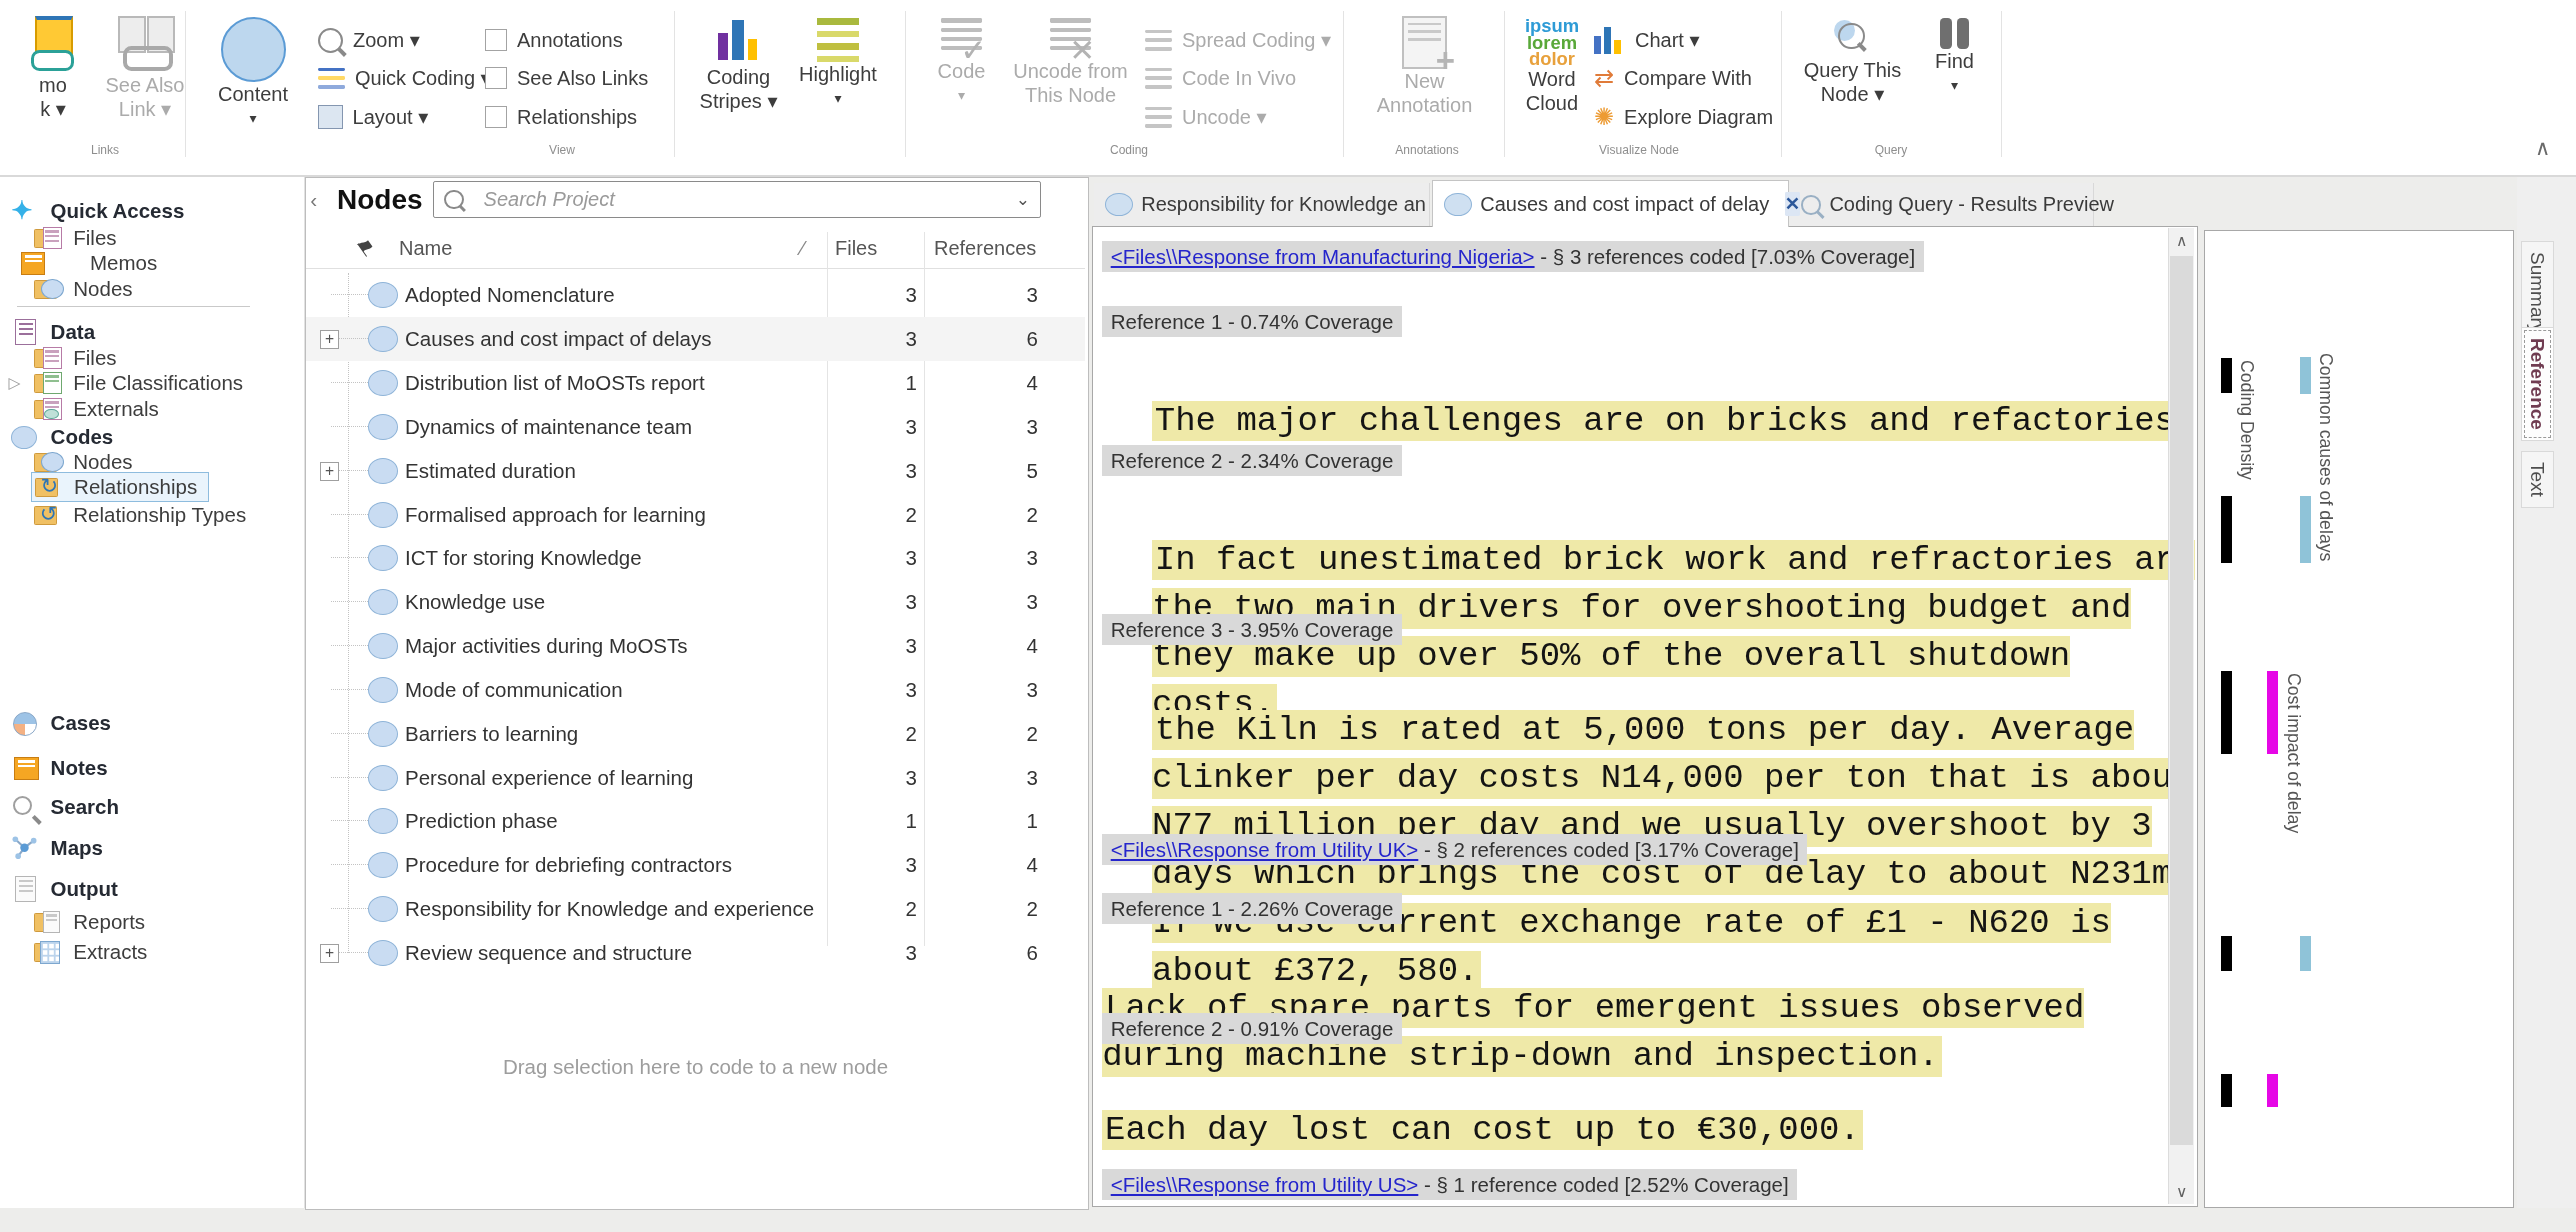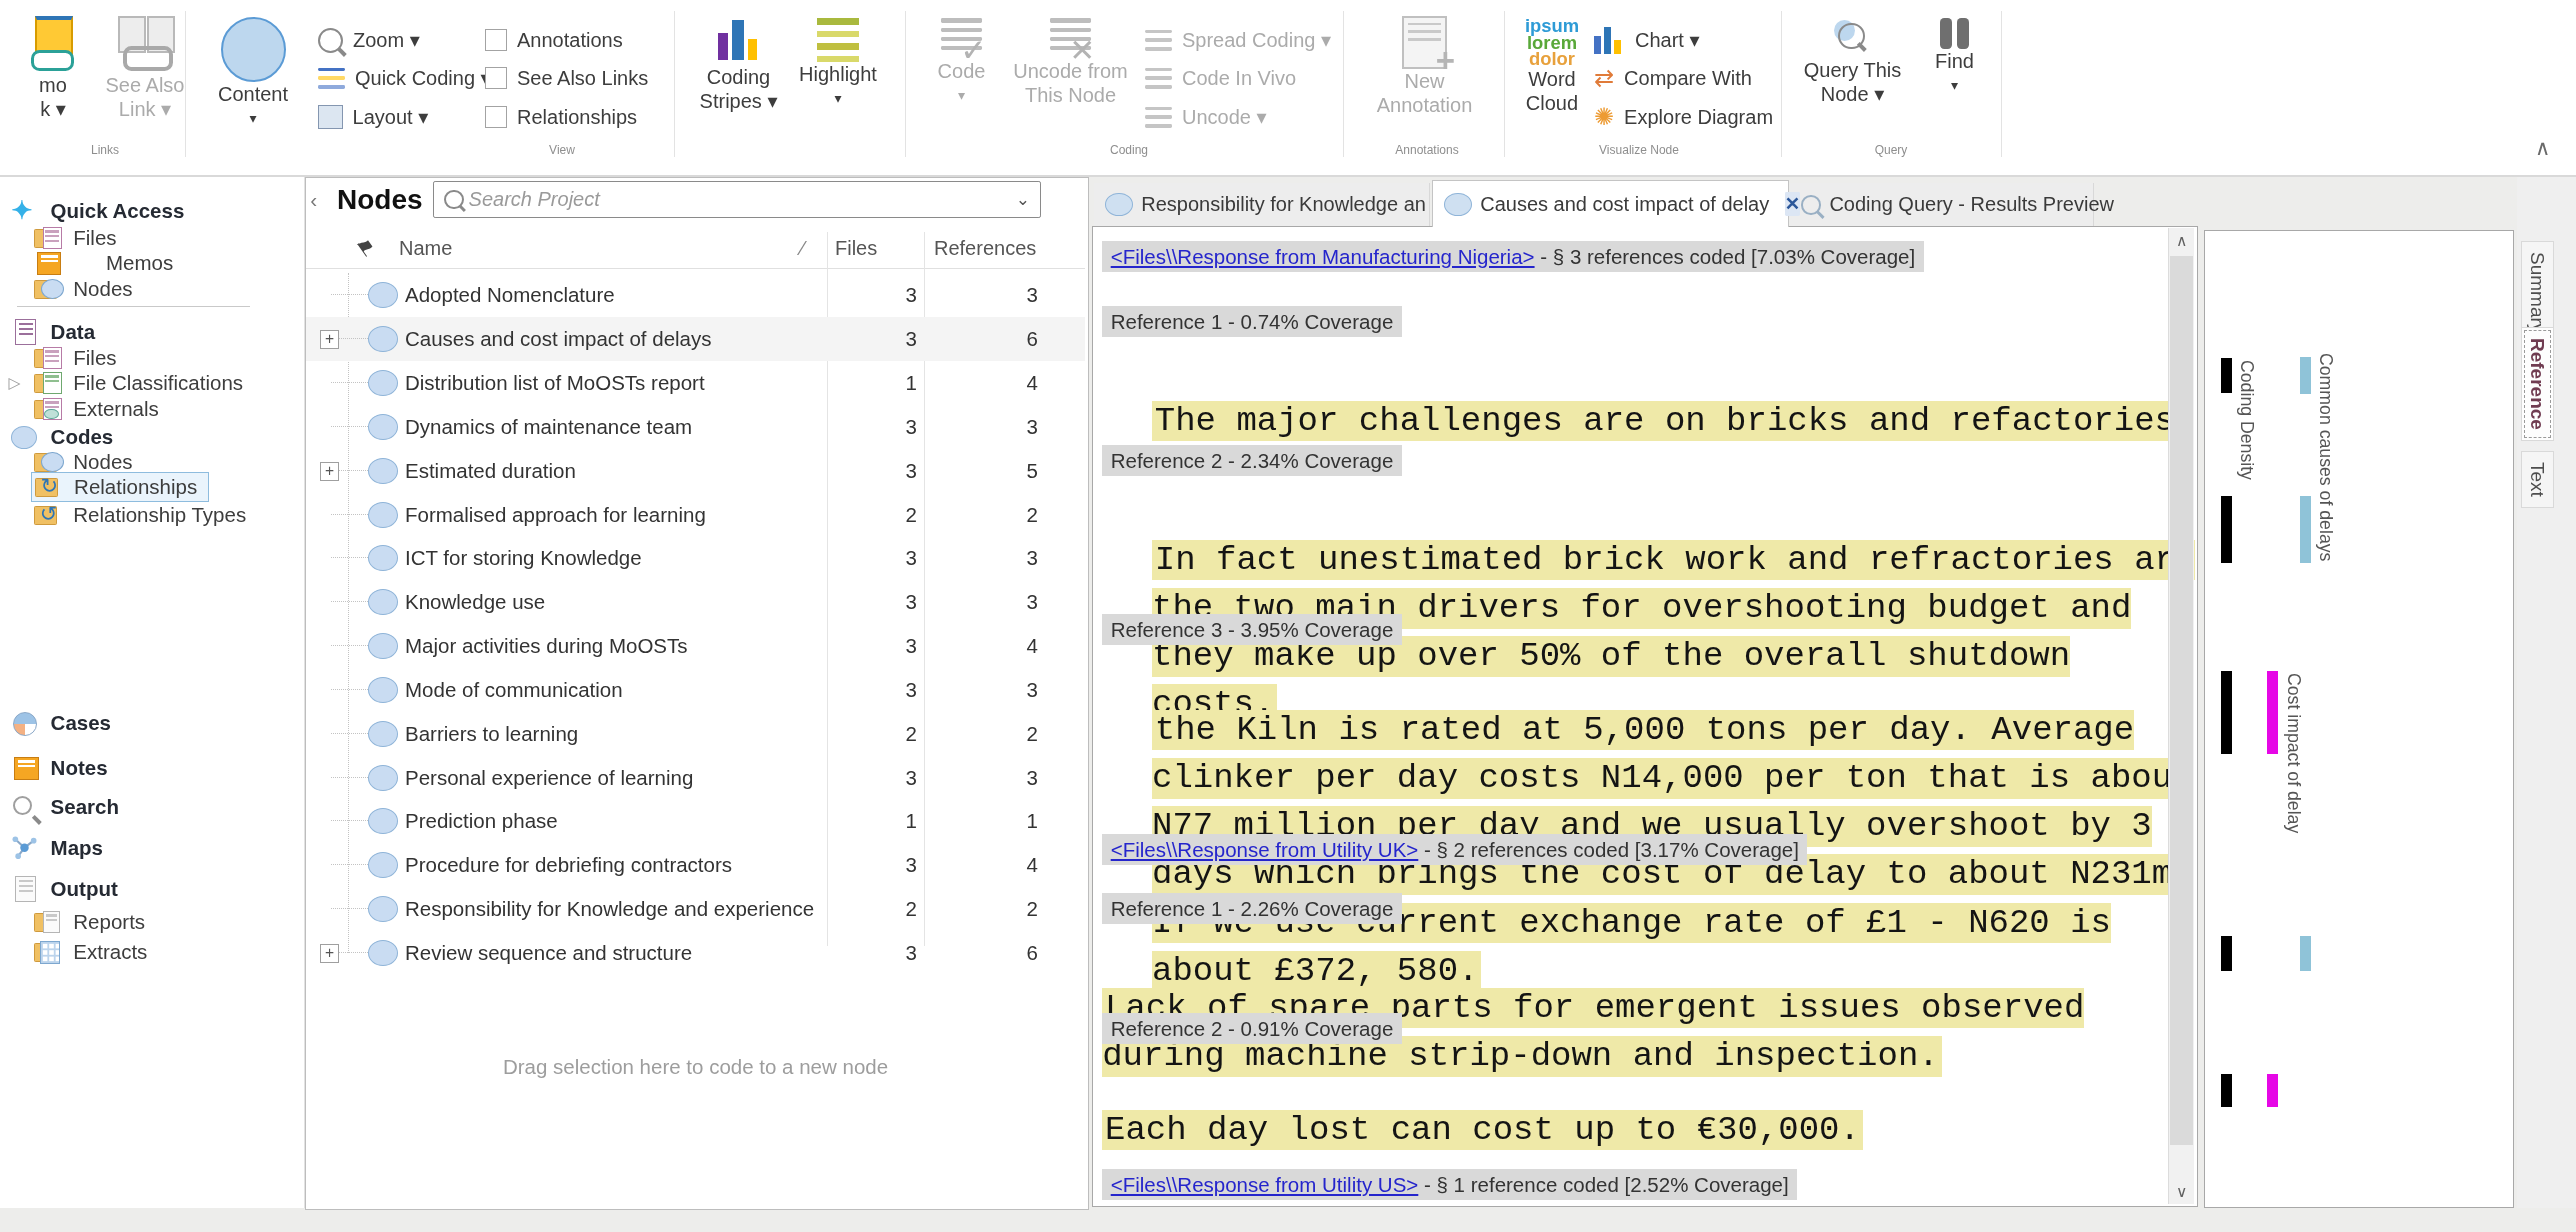--- a/index.html
+++ b/index.html
@@ -70,21 +70,21 @@
   .si .pie{position:absolute;left:1.4px;top:1.4px;width:22.6px;height:22.6px;border-radius:50%;border:1.4px solid #8aa8c8;
            background:conic-gradient(#9dc3e6 0 90deg,#ffffff 90deg 180deg,#f4b183 180deg 270deg,#9dc3e6 270deg 360deg);}
   .si .grid{position:absolute;left:5.7px;top:1.4px;width:18.4px;height:21px;background:#fff;border:1.4px solid #7da7cf;
             background-image:linear-gradient(#bcd4ec 1.4px,transparent 1.4px),linear-gradient(90deg,#bcd4ec 1.4px,transparent 1.4px);background-size:6.4px 6.4px;}
   .si .doc{position:absolute;left:4.2px;top:0;width:18.4px;height:24px;background:#fbfbfb;border:1.4px solid #b5b5b5;}
   .si .doc i{display:block;height:2.1px;background:#c9c9c9;margin:2.8px 2.1px 0 2.1px;}
   
   #nodes-panel{position:absolute;left:305px;top:177px;width:782px;height:1031px;background:#fff;border:1.4px solid #bdbdbd;}
   #np-collapse{position:absolute;left:4.2px;top:10px;font-size:21px;color:#777;}
   #np-title{position:absolute;left:31px;top:5.7px;font-size:28px;font-weight:bold;color:#111;}
-  #np-search{position:absolute;left:127px;top:2.8px;width:608px;height:37px;border:1.4px solid #8a8a8a;border-radius:2.1px;background:#fff;display:flex;align-items:center;gap:3px;padding:0 10px;box-sizing:border-box;}
+  #np-search{position:absolute;left:127px;top:2.8px;width:608px;height:37px;border:1.4px solid #8a8a8a;border-radius:2.1px;background:#fff;display:flex;align-items:center;gap:18px;padding:0 10px;box-sizing:border-box;}
   #np-search .mag{width:15.6px;height:15.6px;border-width:2.1px;}
   #np-search .mag::after{width:7px;height:2.8px;left:12.7px;top:15px;}
   #np-search input{border:none;outline:none;flex:1;font-size:20px;font-style:italic;color:#666;background:transparent;font-family:"Liberation Sans",sans-serif;}
   #np-search input::placeholder{color:#9a9a9a;}
   #np-search .chev{font-size:17px;color:#555;}
   #np-header{position:absolute;left:0px;top:52px;width:779px;height:38px;border-bottom:1.4px solid #e0e0e0;font-size:20px;color:#555;}
   #np-header .colname{position:absolute;left:93px;top:7px;}
   #np-header .pin{position:absolute;left:51px;top:5.7px;font-size:21px;color:#444;transform:rotate(-35deg);}
   #np-header .sort{position:absolute;left:495px;top:7px;color:#888;}
   #np-header .cfiles{position:absolute;left:529px;top:7px;}
@@ -331,21 +331,21 @@
     <span class="si">
         <span class="folder"></span>
         <span class="sheet">
           <i></i>
           <i></i>
           <i></i>
         </span>
       </span>
     <span>Files</span>
   </div>
-  <div class="sb-item sb-c" style="left:34px;top:72px;gap:44px;">
+  <div class="sb-item sb-c" style="left:18px;top:72px;gap:44px;">
     <span class="si">
         <span class="memo">
           <i></i>
           <i></i>
         </span>
       </span>
     <span>Memos</span>
   </div>
   <div class="sb-item sb-c" style="left:34px;top:98px;">
     <span class="si">

